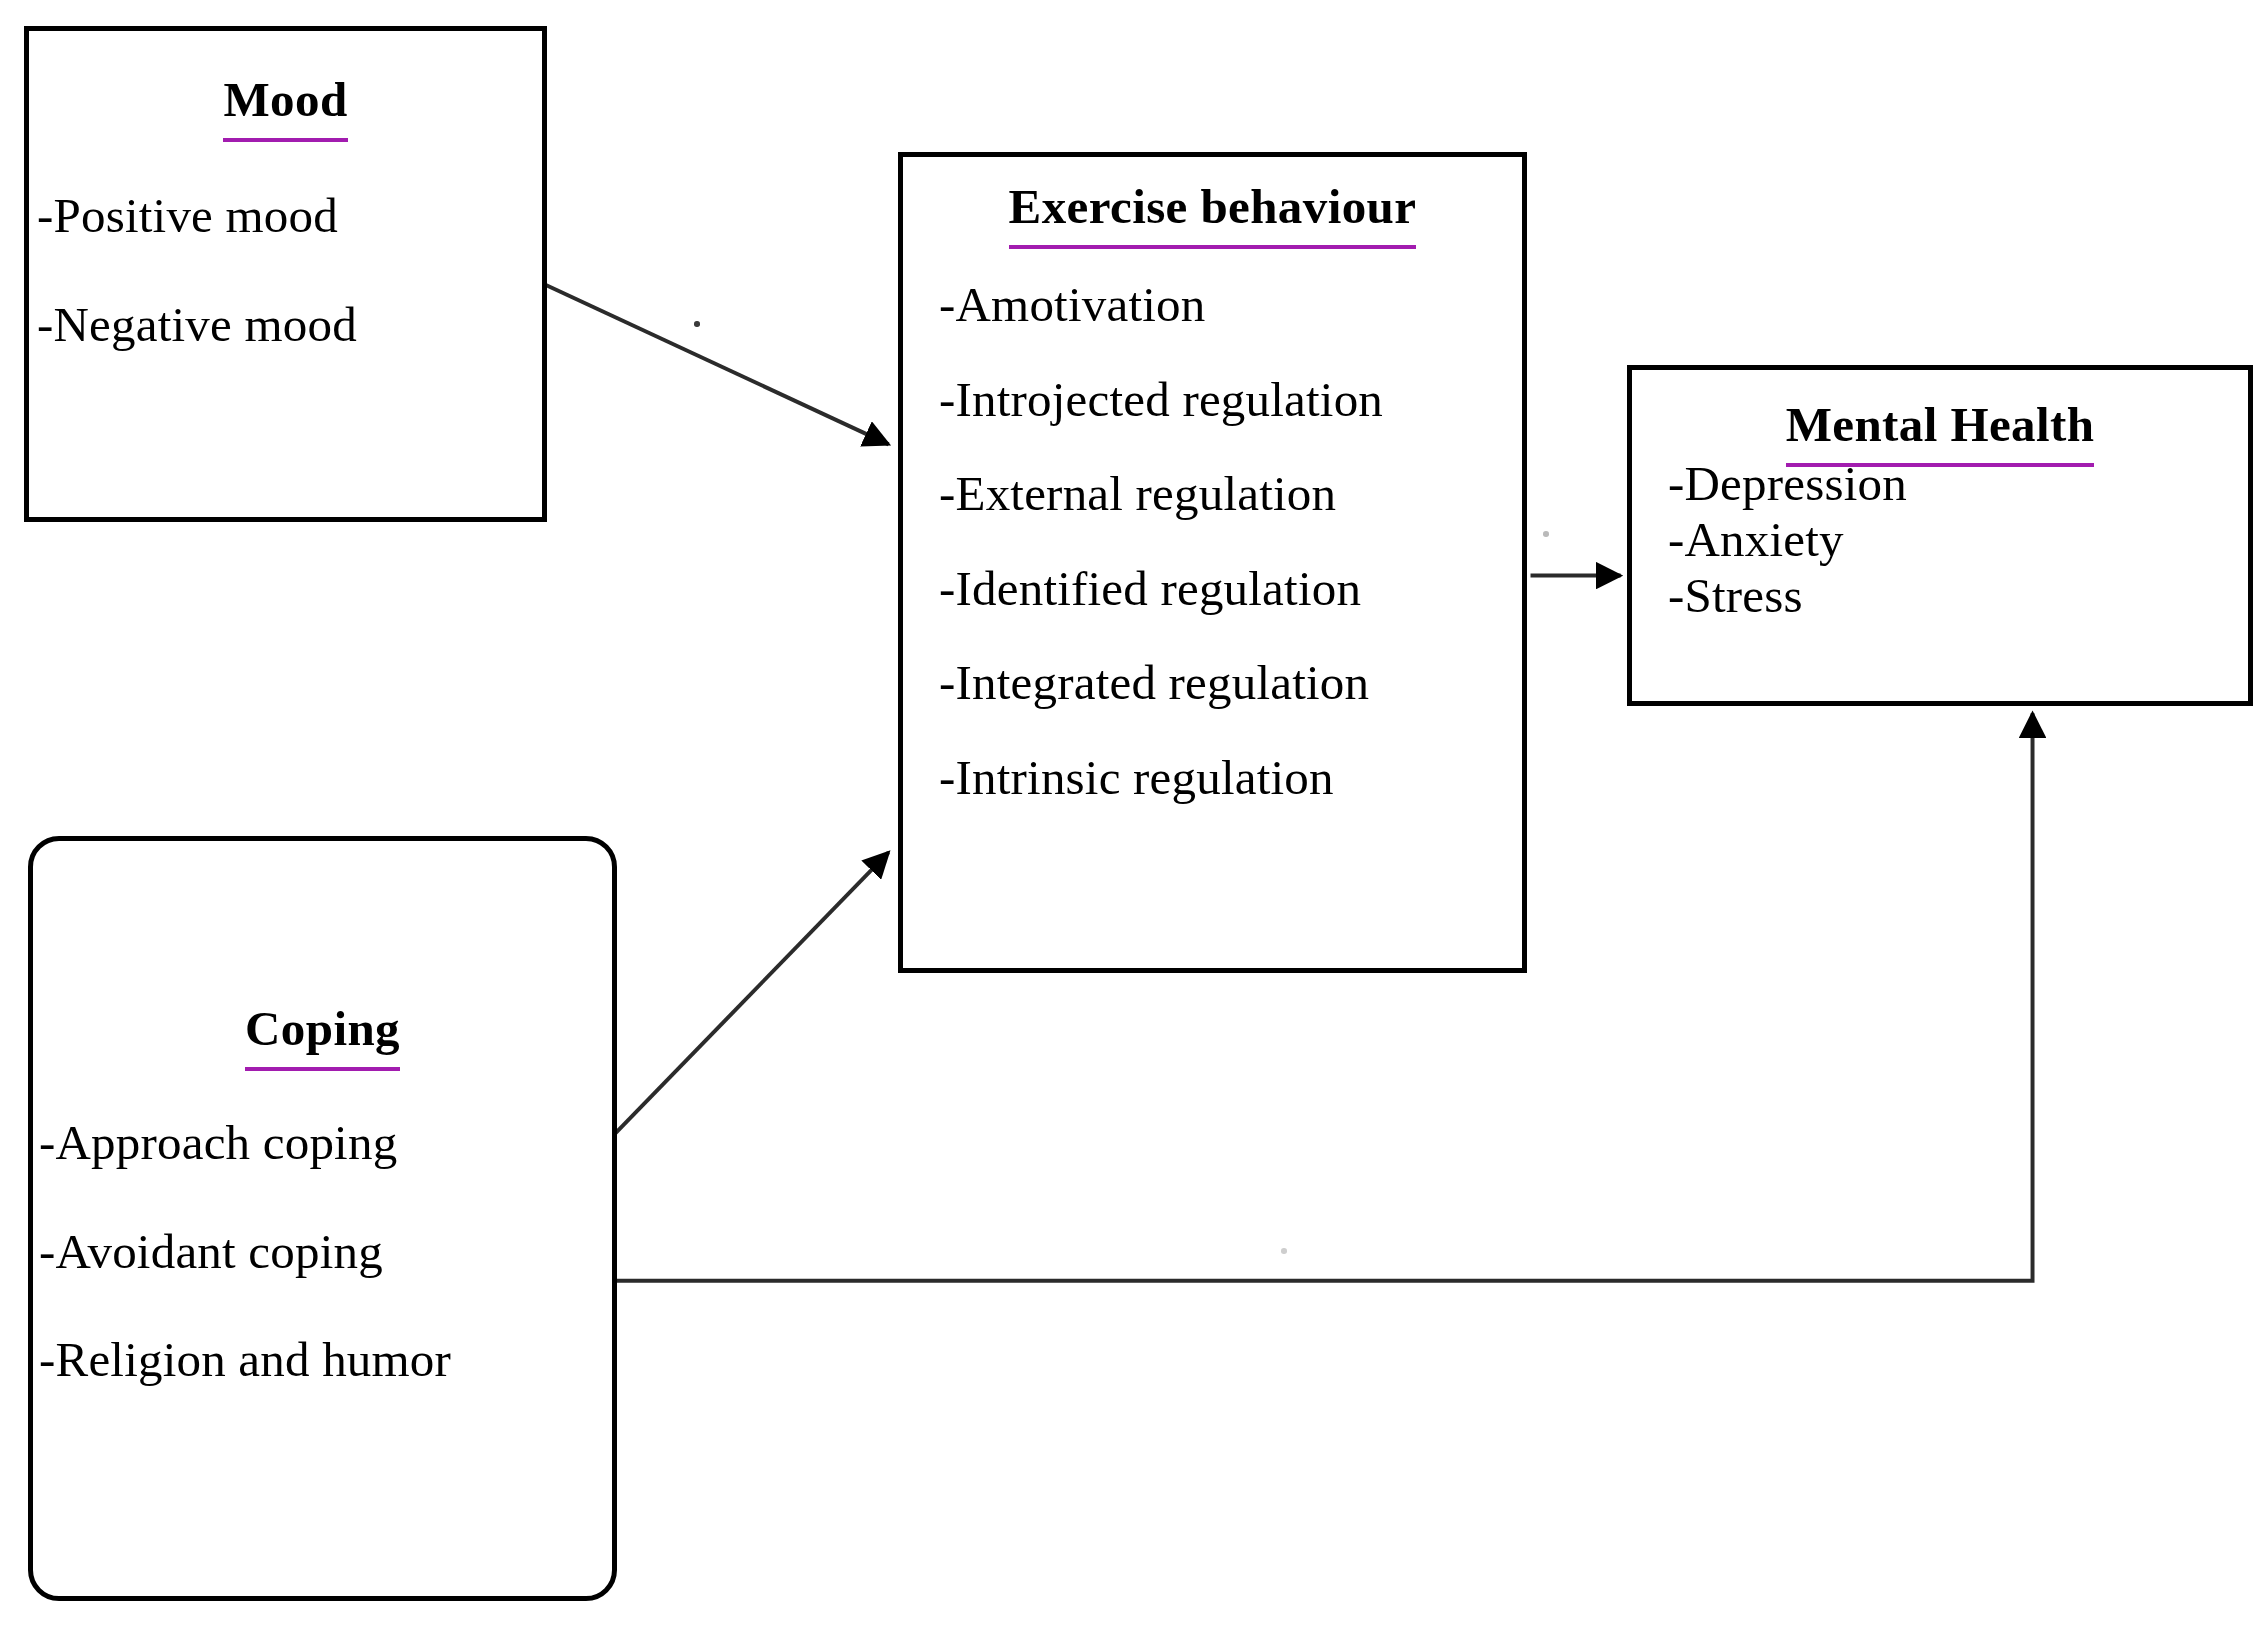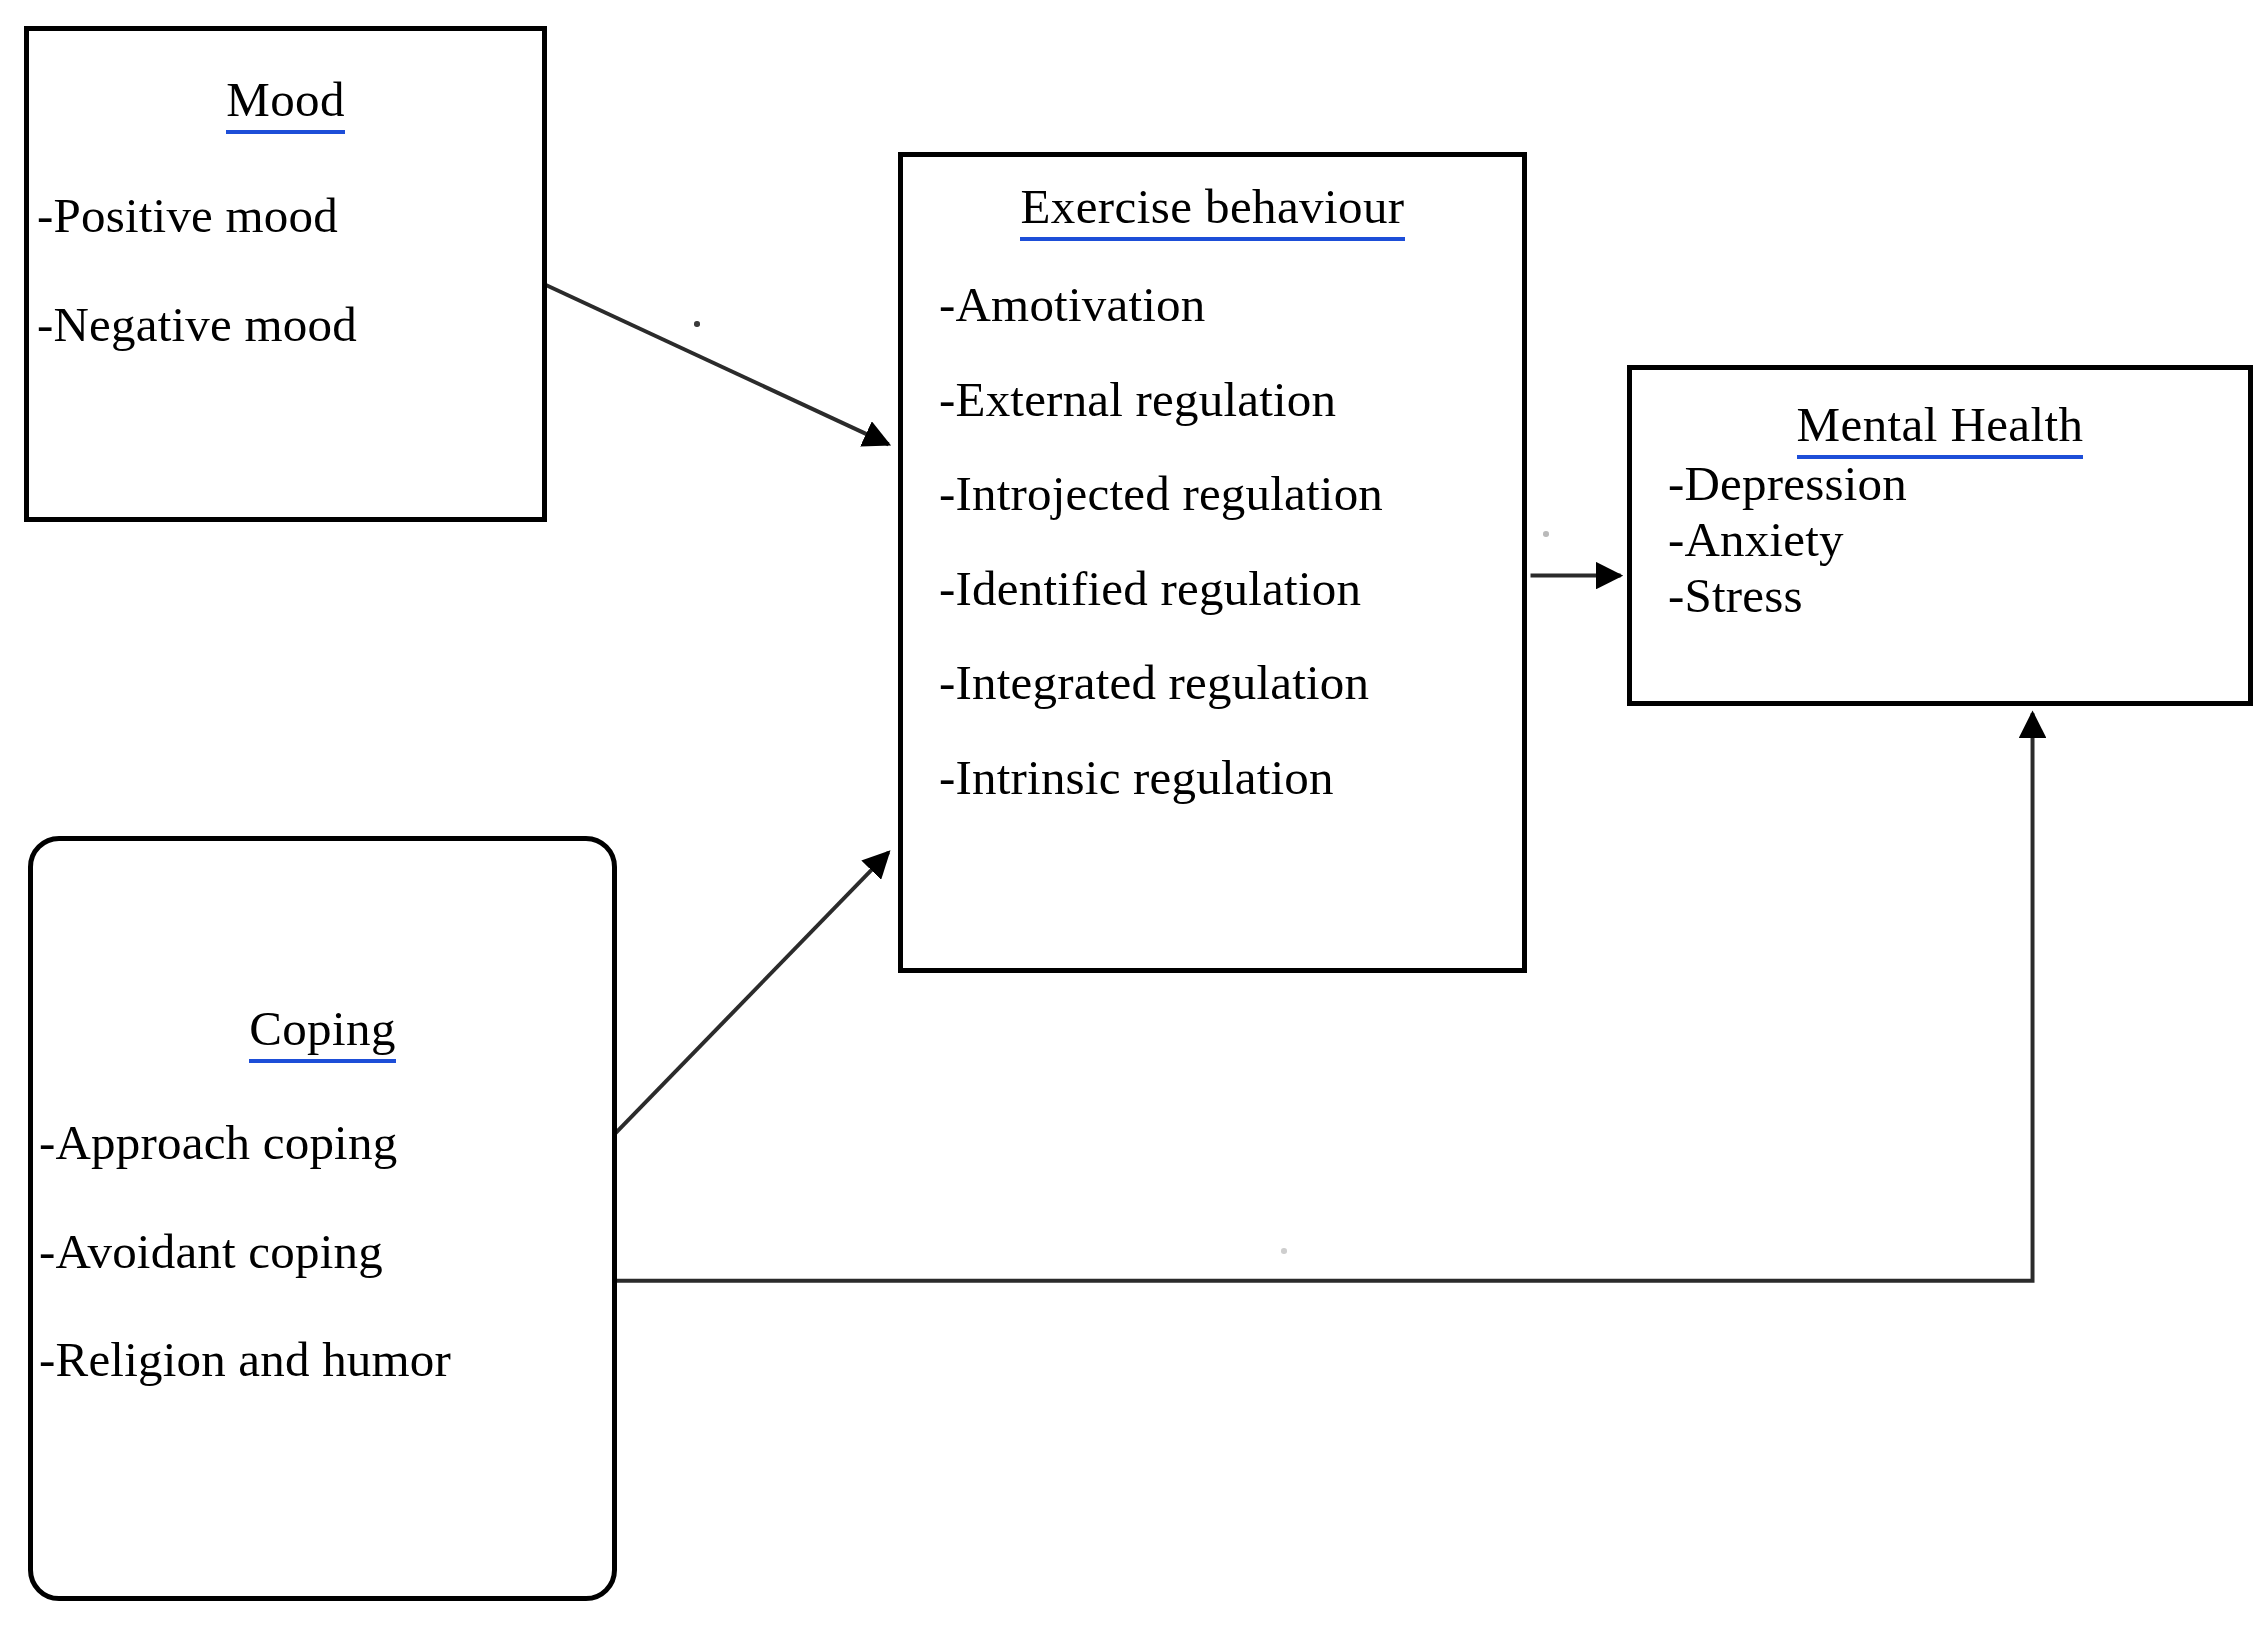--- a/index.html
+++ b/index.html
@@ -28,22 +28,23 @@
     right: 0;
   }
   .node-title {
     text-align: center;
     font-size: 49px;
     line-height: 1.05;
     white-space: nowrap;
     letter-spacing: 0.4px;
   }
   .node-title span {
-    border-bottom: 4px solid #1d4ed8;
-    padding-bottom: 3px;
+    border-bottom: 4px solid #a21caf;
+    padding-bottom: 11px;
+    font-weight: bold;
   }
   .node-item {
     font-size: 49px;
     line-height: 1.05;
     white-space: nowrap;
     letter-spacing: 0.2px;
   }
 
   
   #box-mood { left: 24px; top: 26px; width: 523px; height: 496px; }
@@ -119,22 +120,22 @@
       <div class="node-item">-Negative mood</div>
     </div>
   </div>
 
   <div class="node-box" id="box-exercise">
     <div class="node-inner">
       <div class="node-title">
         <span>Exercise behaviour</span>
       </div>
       <div class="node-item">-Amotivation</div>
+      <div class="node-item">-Introjected regulation</div>
       <div class="node-item">-External regulation</div>
-      <div class="node-item">-Introjected regulation</div>
       <div class="node-item">-Identified regulation</div>
       <div class="node-item">-Integrated regulation</div>
       <div class="node-item">-Intrinsic regulation</div>
     </div>
   </div>
 
   <div class="node-box" id="box-mental">
     <div class="node-inner">
       <div class="node-title">
         <span>Mental Health</span>

